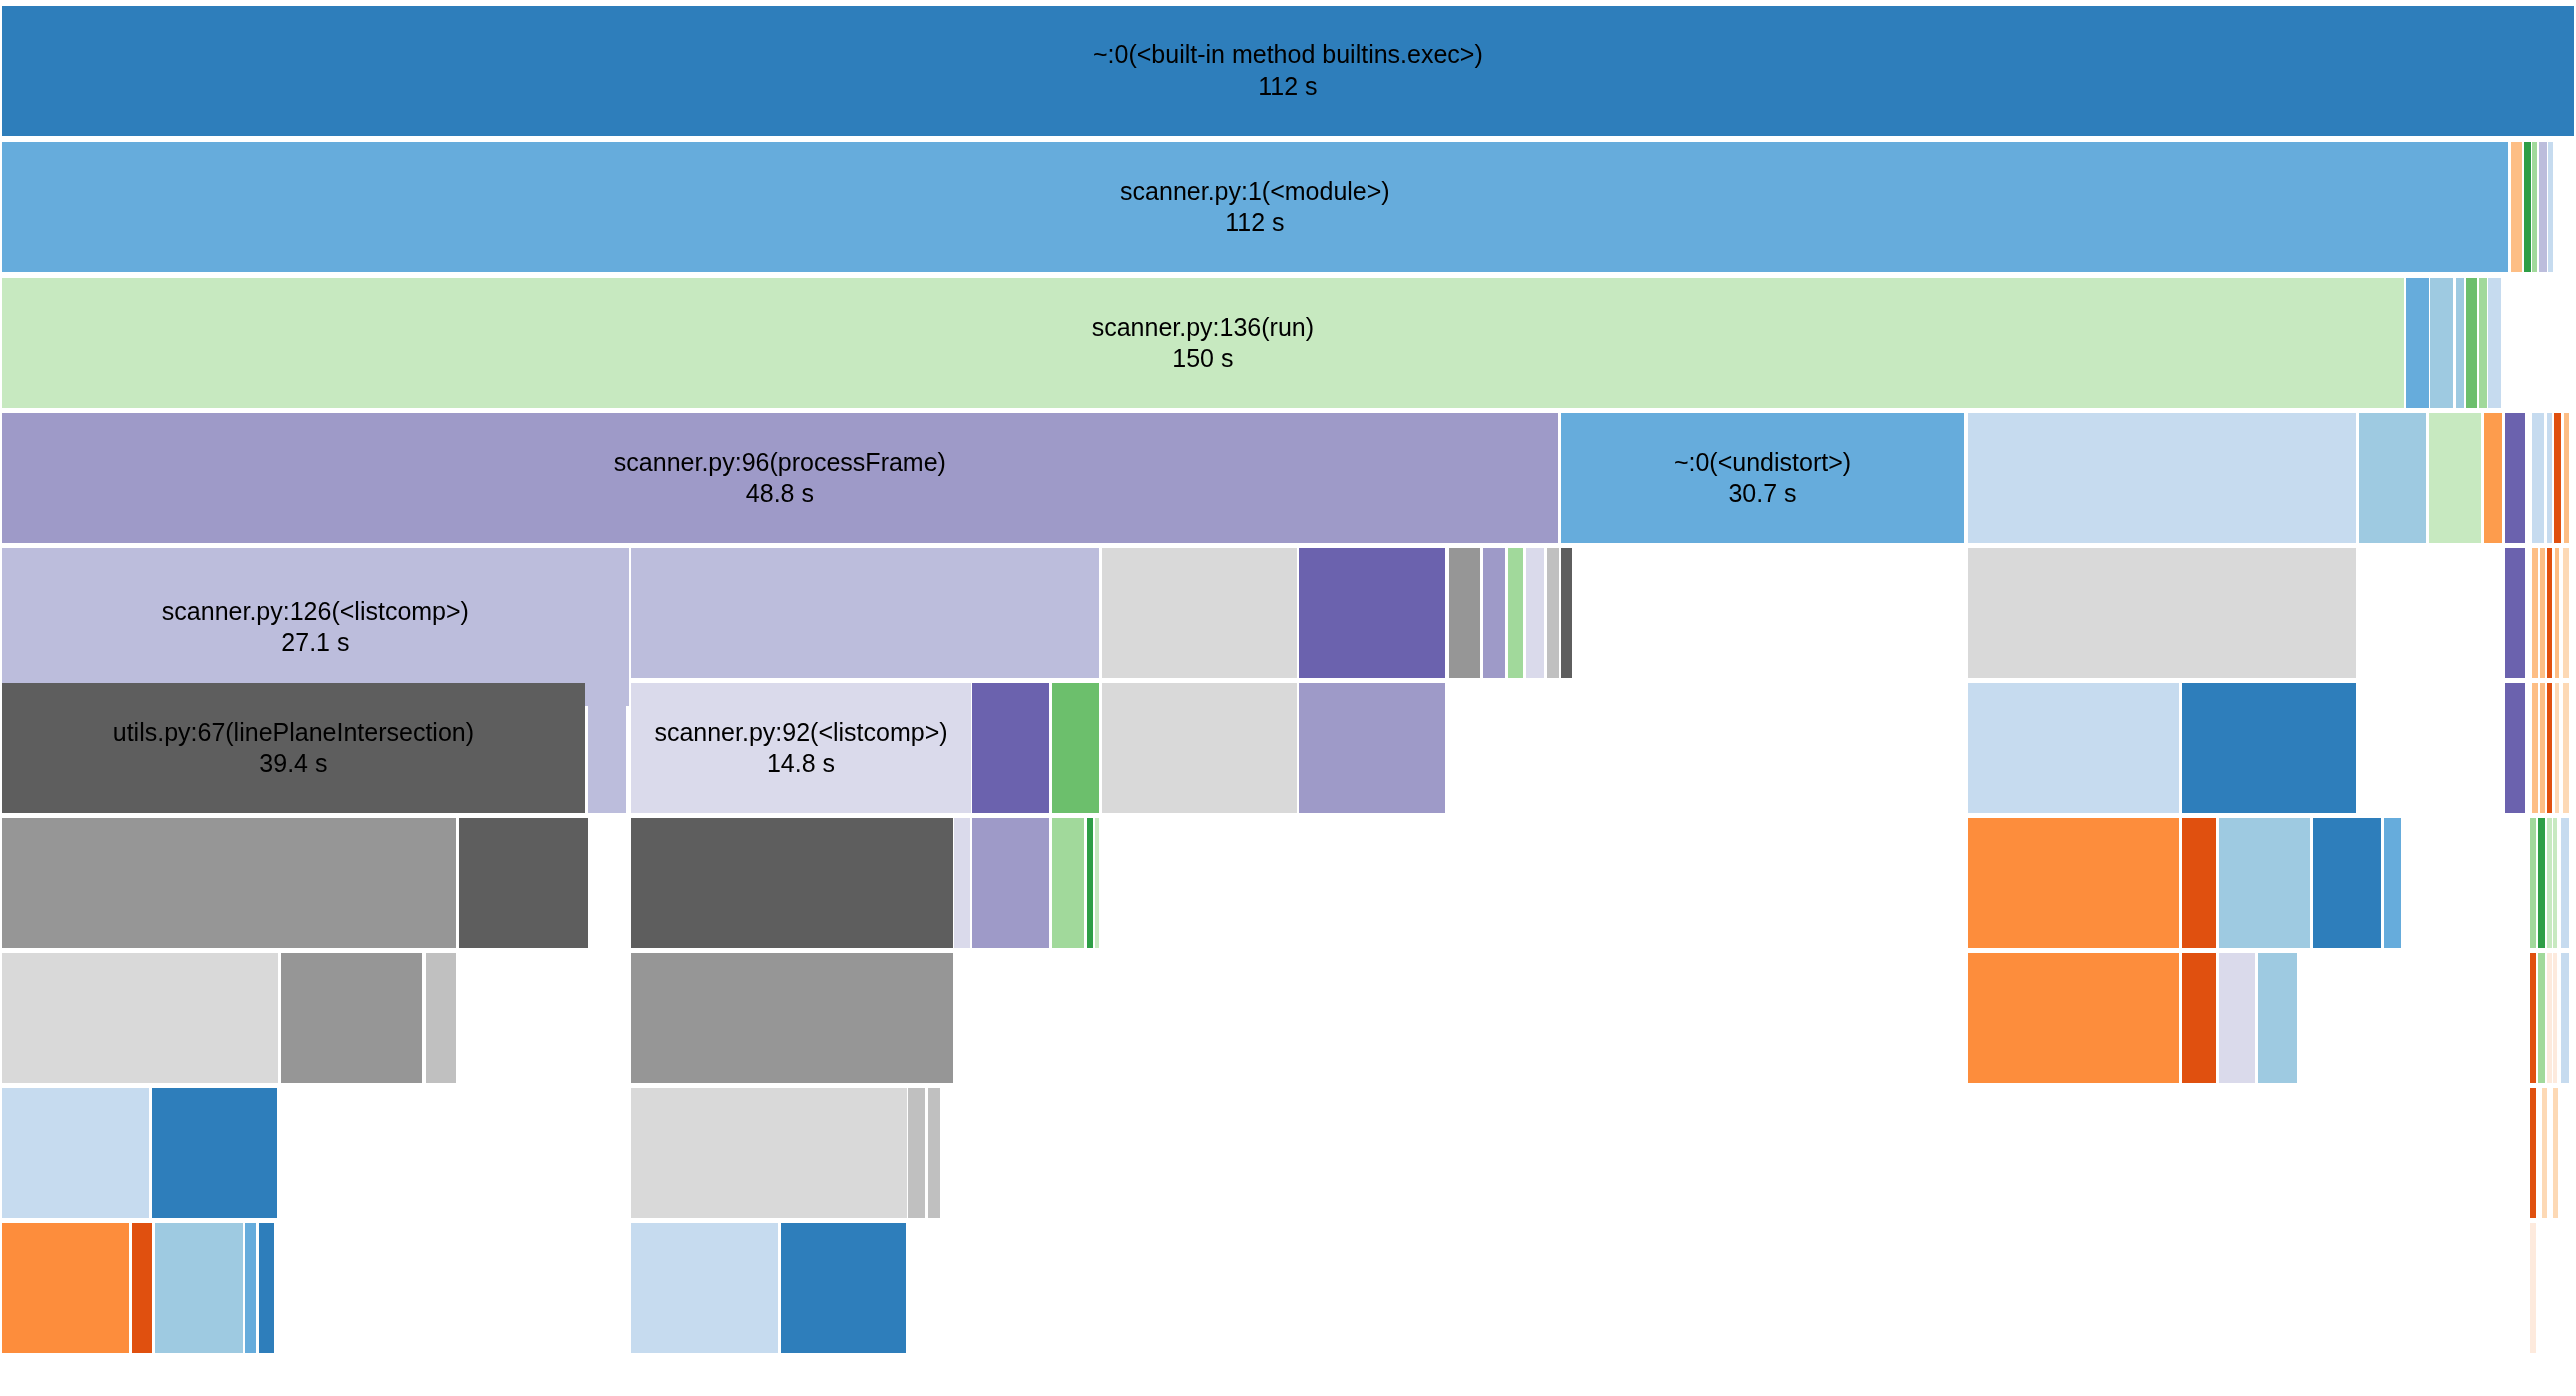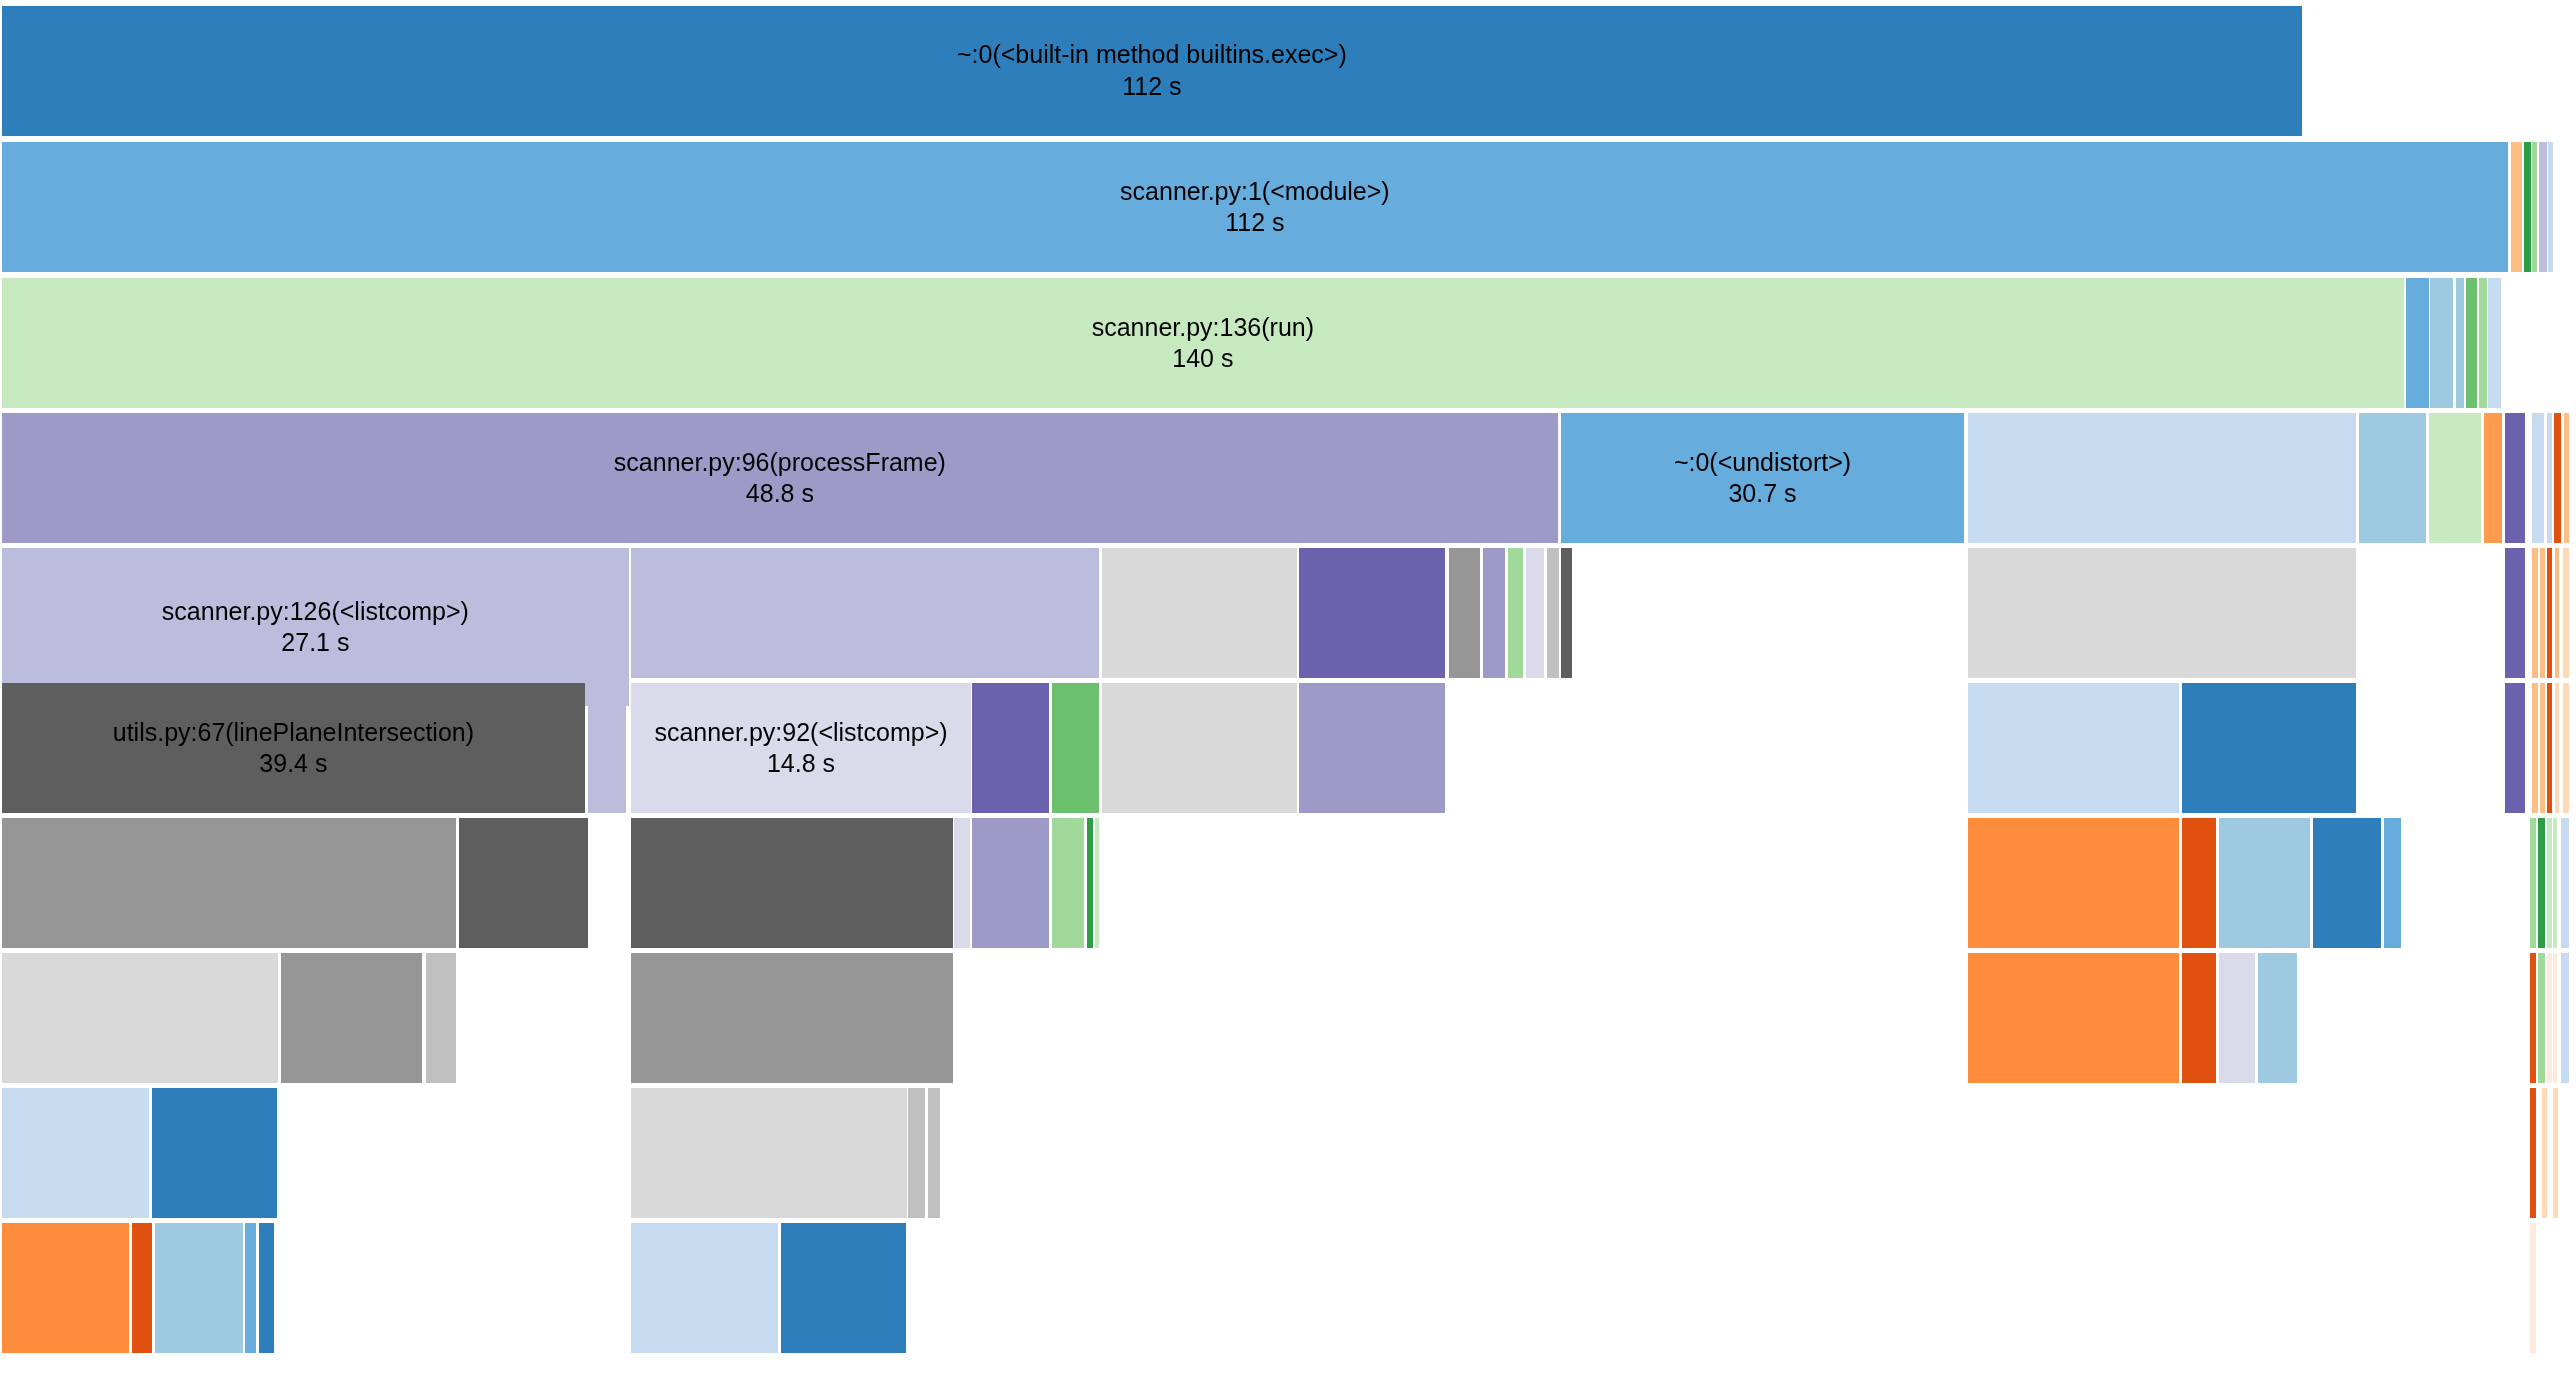--- a/index.html
+++ b/index.html
@@ -38,36 +38,36 @@
   }
   .frame .tm {
     display: block;
     pointer-events: none;
   }
 </style>
 </head>
 <body>
 
 <div id="flamegraph">
-    <div class="frame" style="left: 1.9px; top: 5.7px; width: 2300px; height: 130px; background: rgb(46, 126, 187);">
+    <div class="frame" style="left: 1.9px; top: 5.7px; width: 2572px; height: 130px; background: rgb(46, 126, 187);">
       <span class="fn">~:0(&lt;built-in method builtins.exec&gt;)</span>
       <span class="tm">112 s</span>
     </div>
     <div class="frame" style="left: 1.9px; top: 142px; width: 2506px; height: 130px; background: rgb(102, 172, 220);">
       <span class="fn">scanner.py:1(&lt;module&gt;)</span>
       <span class="tm">112 s</span>
     </div>
     <div class="frame nolabel" style="left: 2511px; top: 142px; width: 10.5px; height: 130px; background: rgb(253, 190, 133);"></div>
     <div class="frame nolabel" style="left: 2524px; top: 142px; width: 6.7px; height: 130px; background: rgb(46, 158, 70);"></div>
     <div class="frame nolabel" style="left: 2532px; top: 142px; width: 4.8px; height: 130px; background: rgb(161, 217, 155);"></div>
     <div class="frame nolabel" style="left: 2539px; top: 142px; width: 7.6px; height: 130px; background: rgb(188, 189, 220);"></div>
     <div class="frame nolabel" style="left: 2548px; top: 142px; width: 4.8px; height: 130px; background: rgb(198, 219, 239);"></div>
     <div class="frame" style="left: 1.9px; top: 278px; width: 2402px; height: 130px; background: rgb(199, 233, 192);">
       <span class="fn">scanner.py:136(run)</span>
-      <span class="tm">140 s</span>
+      <span class="tm">150 s</span>
     </div>
     <div class="frame nolabel" style="left: 2406px; top: 278px; width: 23px; height: 130px; background: rgb(102, 172, 220);"></div>
     <div class="frame nolabel" style="left: 2430px; top: 278px; width: 23px; height: 130px; background: rgb(158, 202, 225);"></div>
     <div class="frame nolabel" style="left: 2456px; top: 278px; width: 7.6px; height: 130px; background: rgb(158, 202, 225);"></div>
     <div class="frame nolabel" style="left: 2466px; top: 278px; width: 11.4px; height: 130px; background: rgb(108, 191, 108);"></div>
     <div class="frame nolabel" style="left: 2479px; top: 278px; width: 7.6px; height: 130px; background: rgb(161, 217, 155);"></div>
     <div class="frame nolabel" style="left: 2488px; top: 278px; width: 13.3px; height: 130px; background: rgb(198, 219, 239);"></div>
     <div class="frame" style="left: 1.9px; top: 413px; width: 1556px; height: 130px; background: rgb(158, 154, 200);">
       <span class="fn">scanner.py:96(processFrame)</span>
       <span class="tm">48.8 s</span>

